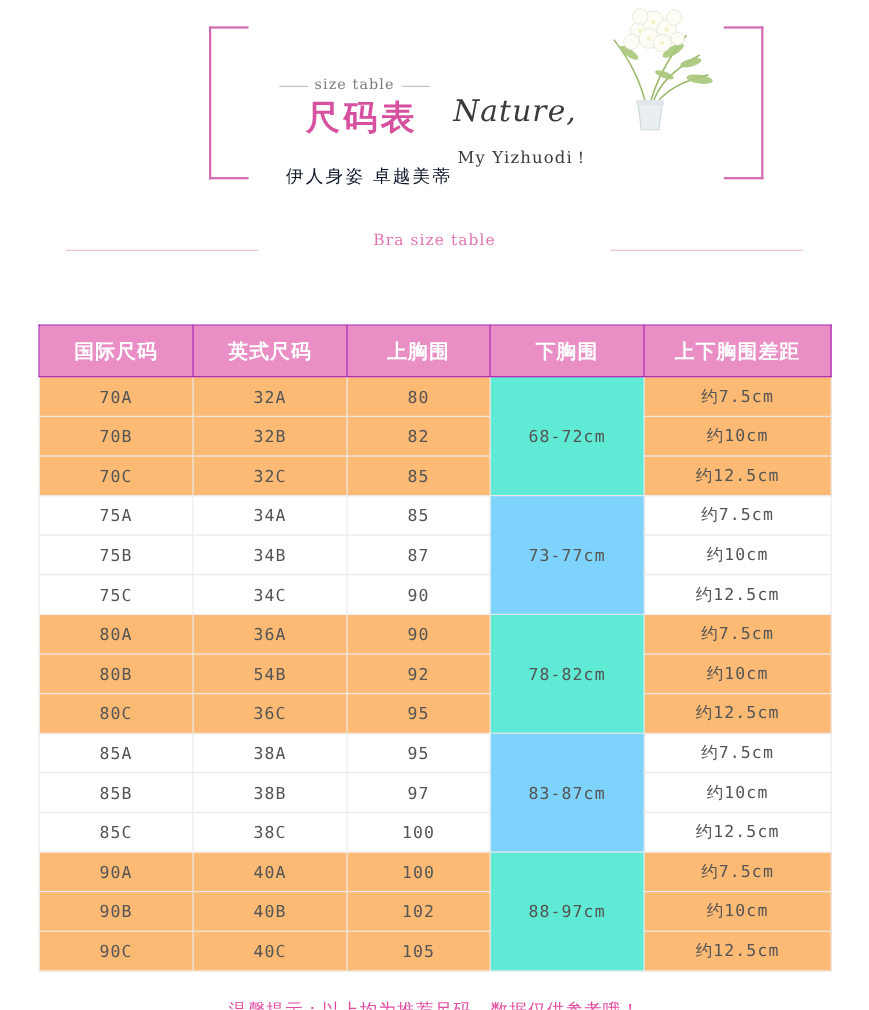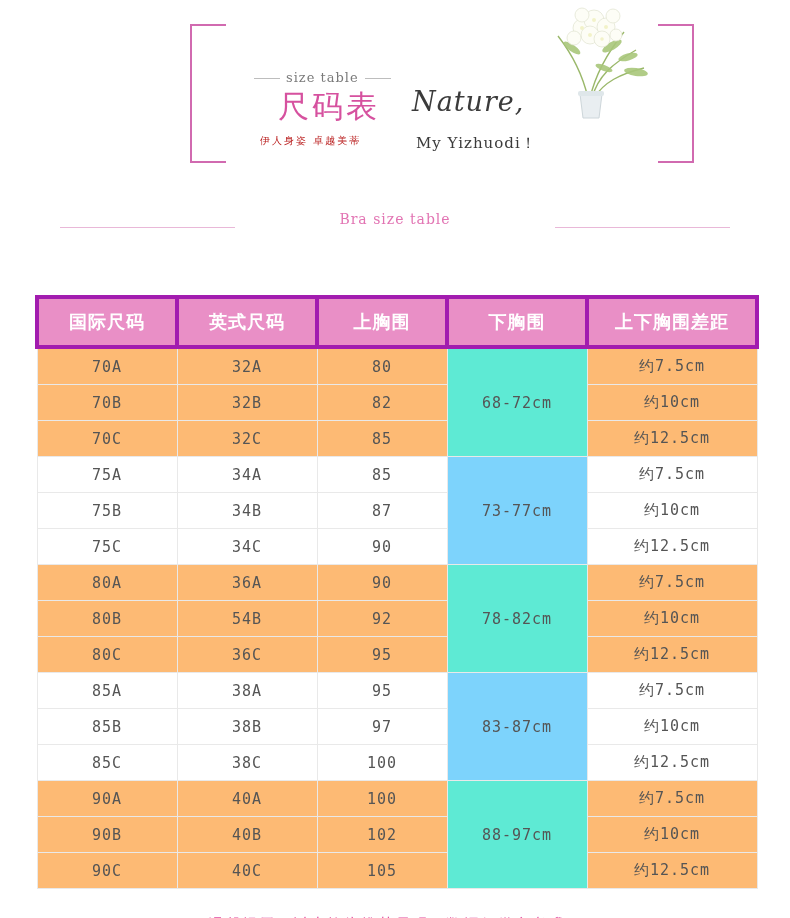--- a/index.html
+++ b/index.html
@@ -73,42 +73,42 @@
   }
   .size-table-en::before { left: -32px; }
   .size-table-en::after  { right: -32px; }
 
   .title-cn {
     position: absolute;
     left: 48px;
     top: 62px;
     font-family: "DejaVu Serif", serif;
     font-size: 31px;
-    font-weight: normal;
+    font-weight: bold;
     color: #d6519f;
     letter-spacing: 3px;
     text-align: right;
   }
   .title-nature {
     position: absolute;
     left: 182px;
     top: 62px;
     font-family: "DejaVu Serif", serif;
     font-size: 27px;
     font-style: italic;
     color: #3b3b3b;
     letter-spacing: 1px;
   }
   .subtitle-cn {
     position: absolute;
     left: 30px;
-    top: 110px;
-    font-family: "DejaVu Serif", serif;
-    font-size: 10px;
-    color: #b91c1c;
+    top: 126px;
+    font-family: "DejaVu Serif", serif;
+    font-size: 16px;
+    color: #0f172a;
     letter-spacing: 2px;
   }
   .subtitle-en {
     position: absolute;
     left: 186px;
     top: 110px;
     font-family: "DejaVu Serif", serif;
     font-size: 15px;
     color: #3b3b3b;
     letter-spacing: 1px;
@@ -165,21 +165,21 @@
     font-family: "DejaVu Sans Mono", monospace;
   }
   table.size-table th {
     background: #e98fc6;
     color: #ffffff;
     font-family: "DejaVu Serif", serif;
     font-size: 18px;
     font-weight: bold;
     letter-spacing: 1px;
     height: 44px;
-    border: 4px solid #a21caf;
+    border: 1px solid #a21caf;
   }
   table.size-table td {
     height: 33px;
     text-align: center;
     font-size: 15px;
     color: #555;
     border: 1px solid #e9e9e9;
     letter-spacing: 1px;
   }
   table.size-table tr.shade td {

